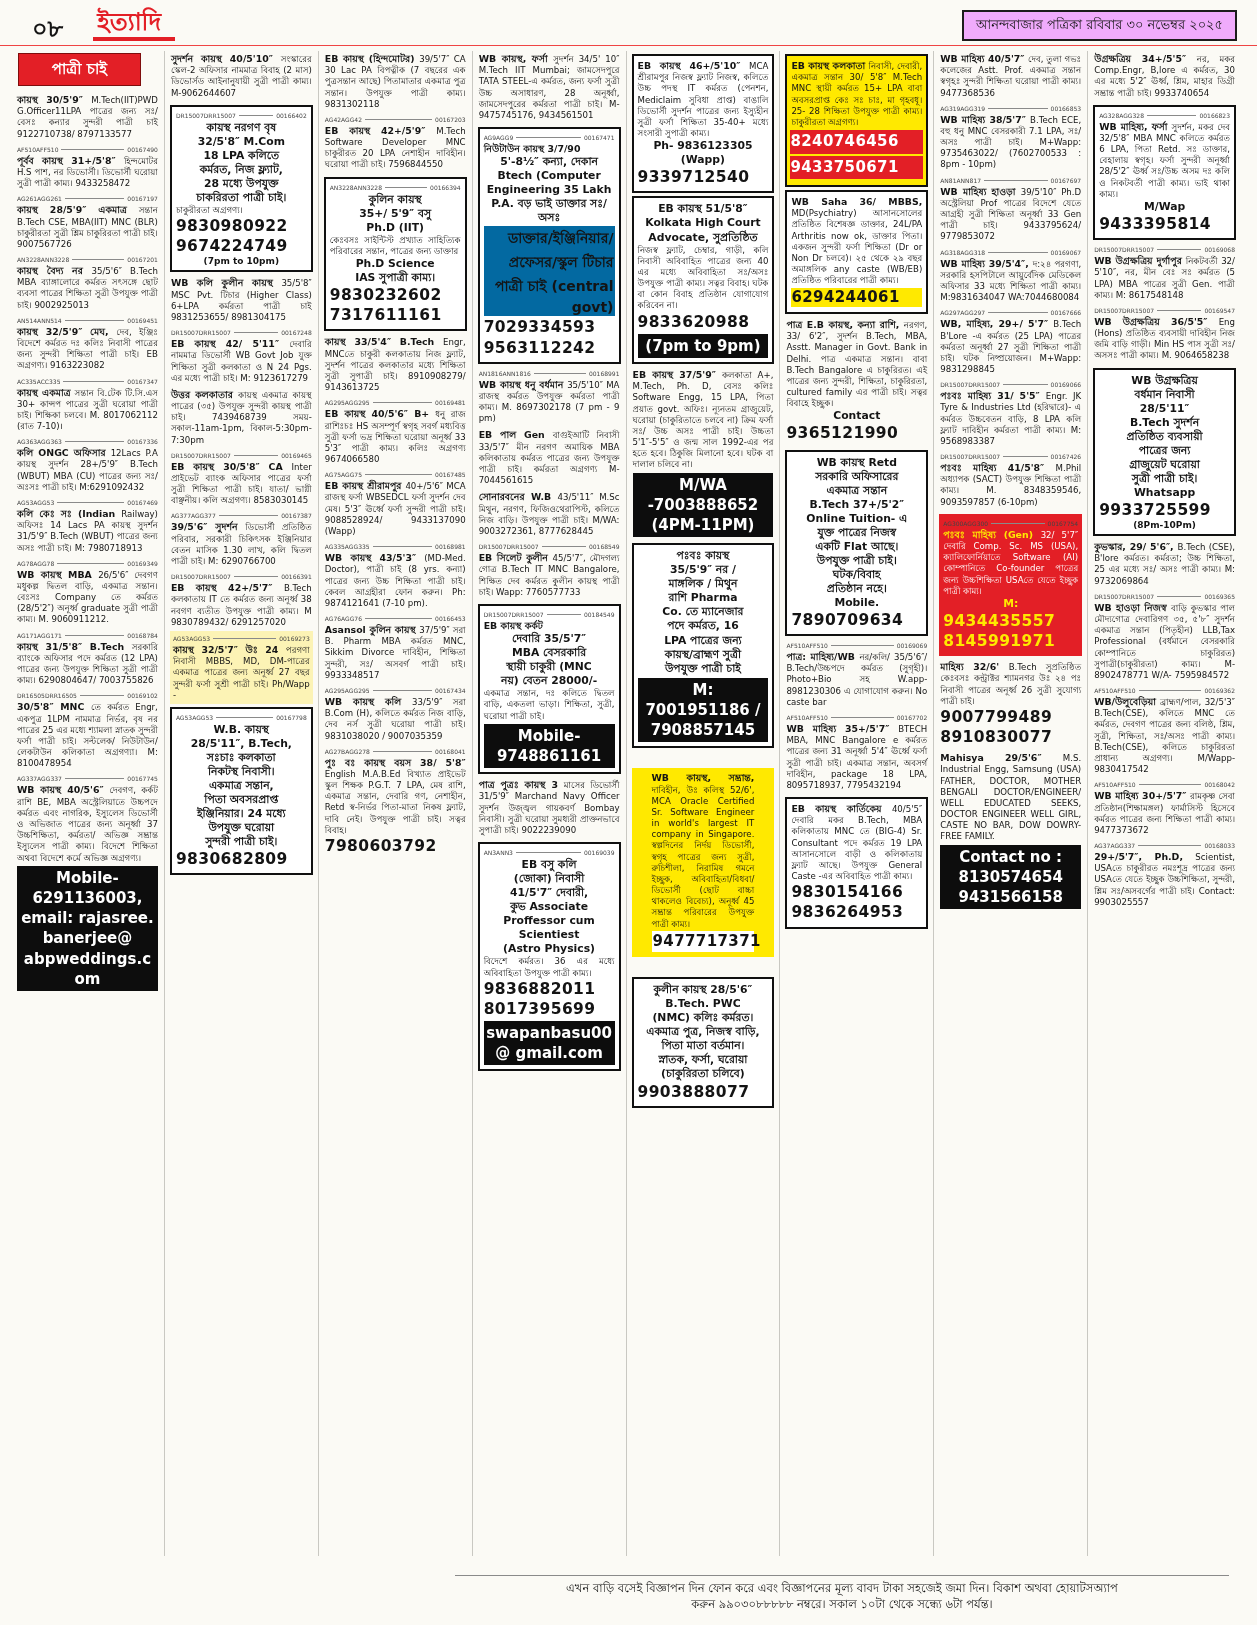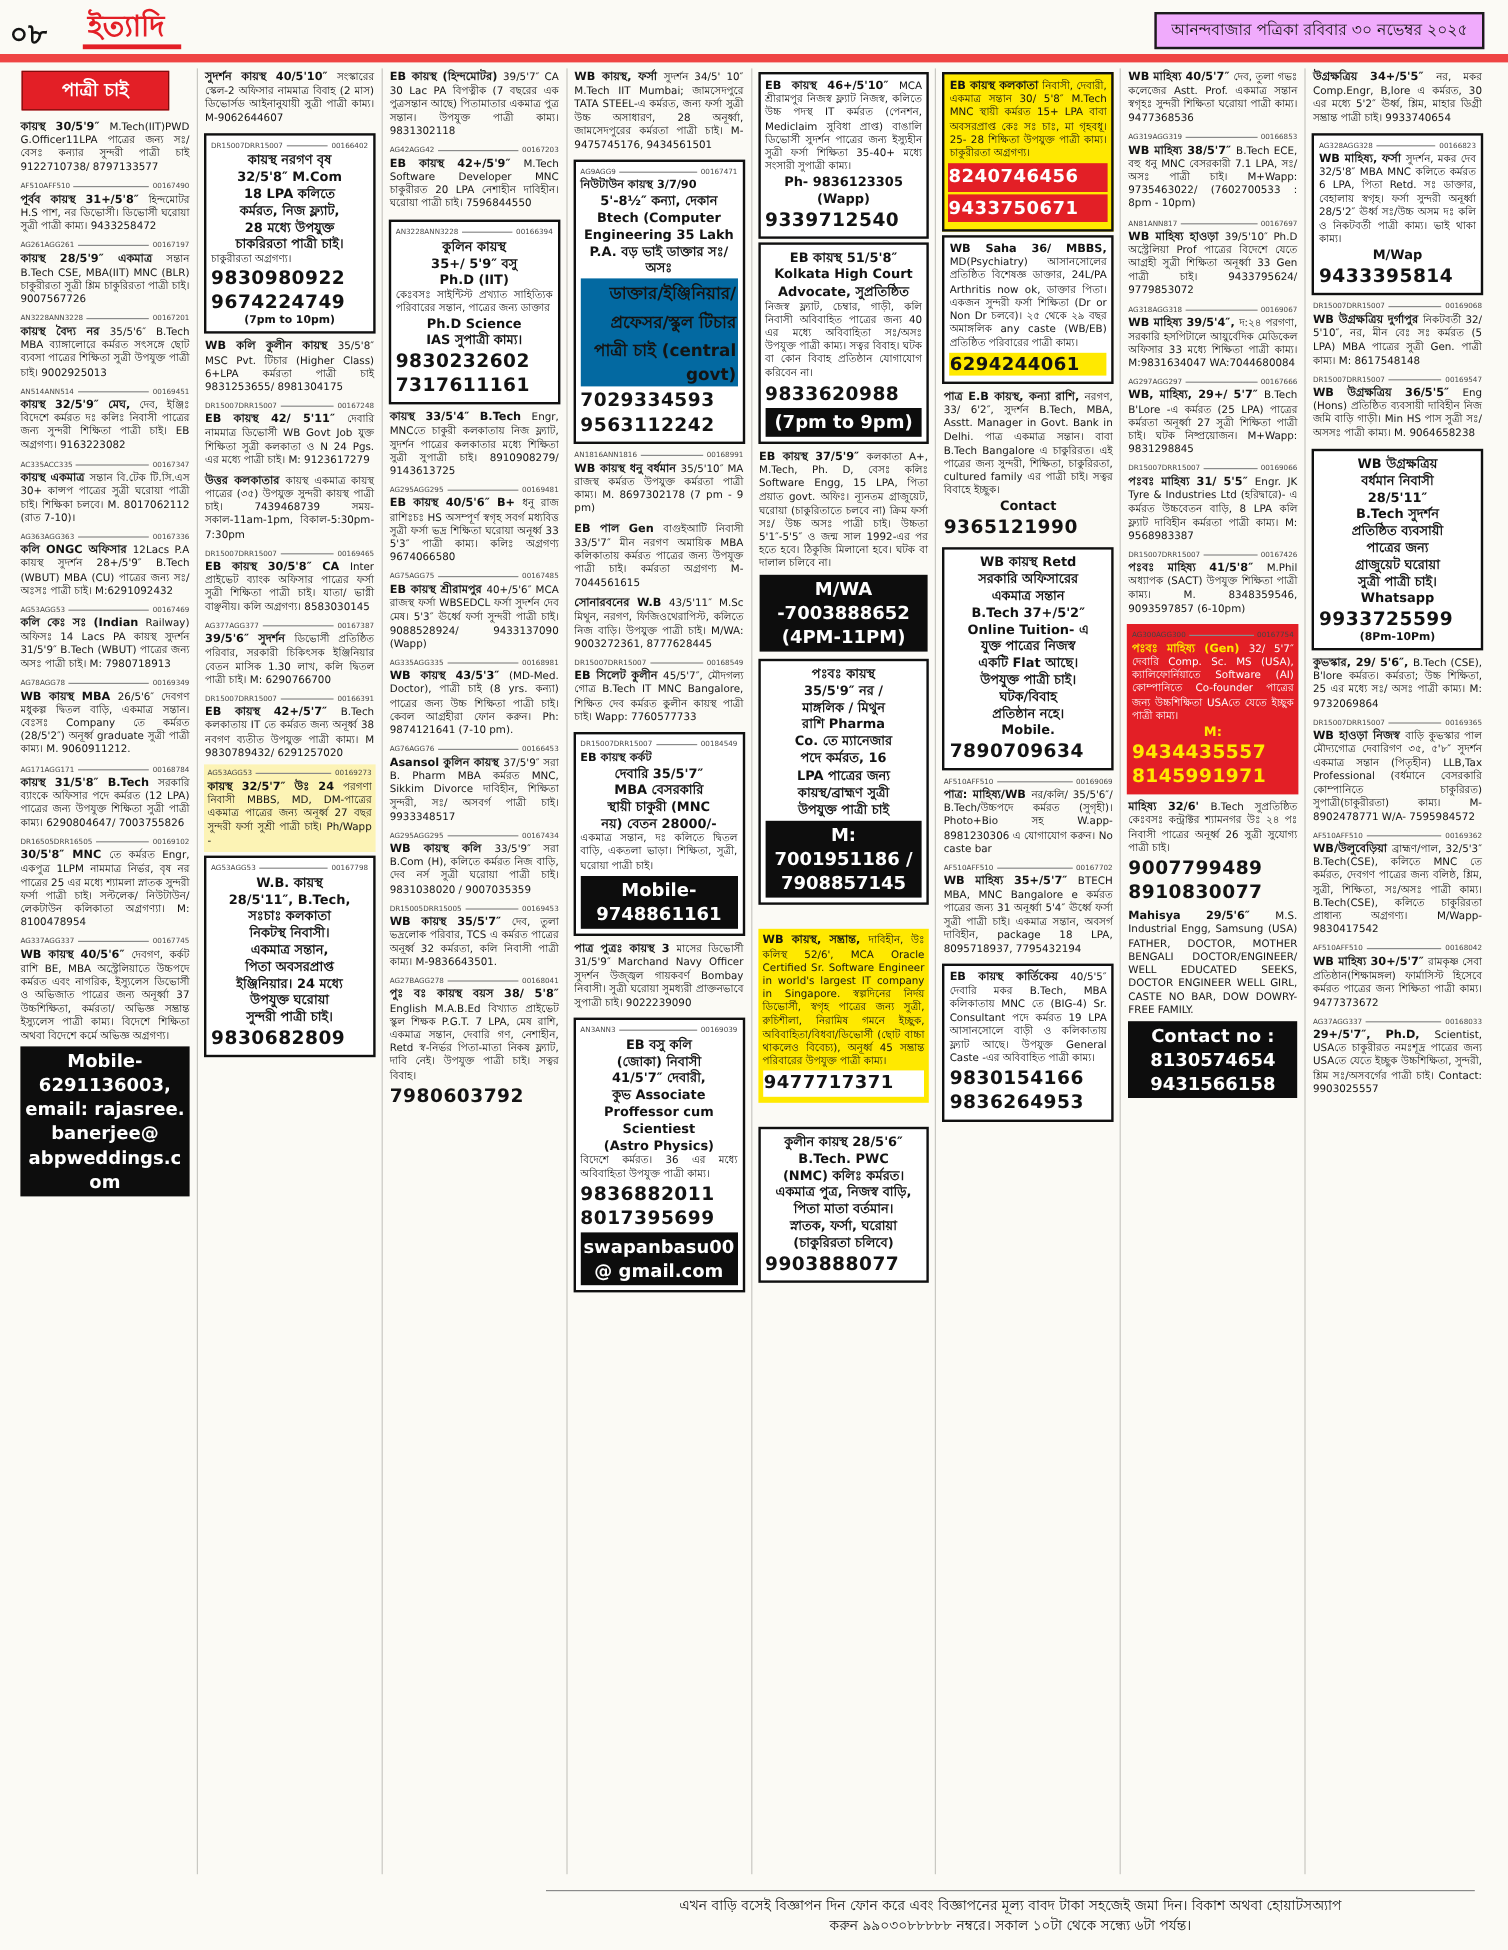--- a/index.html
+++ b/index.html
@@ -3,36 +3,36 @@
 <meta charset="utf-8">
 <style>
   *{box-sizing:border-box;margin:0;padding:0}
   html,body{width:1257px;height:1625px}
   body{
     background:#fbfaf5;color:#141414;position:relative;overflow:hidden;
     font-family:"DejaVu Sans","Liberation Sans",sans-serif;
   }
   
   .header{display:flex;align-items:flex-end;justify-content:space-between;
-    padding:10px 20px 4px 8px;border-bottom:7px solid #ef4444}
+    padding:10px 20px 4px 32px;border-bottom:1px solid #ef4444}
   .head-left{display:flex;align-items:flex-end;gap:30px}
   .pageno{font-size:24px;font-weight:bold;line-height:1}
   .title{font-size:24px;font-weight:bold;color:#e31f26;line-height:1;
     border-bottom:4px solid #e31f26;padding:0 14px 3px 4px}
   .masthead{border:2px solid #1c1c1c;padding:3px 12px;font-weight:normal;font-size:13px;background:#f0abfc}
   
   .grid{display:flex;align-items:flex-start;padding:5px 16px 0 16px;height:1510px;overflow:hidden}
   .col{flex:1 1 0;min-width:0;padding:0 5px;border-left:1px solid #c9c8c2;height:100%;overflow:hidden}
   .col:first-child{border-left:none;padding-left:0}
   .badge{background:#e31f26;color:#fff;font-weight:bold;font-size:15px;text-align:center;
     padding:3px 8px;border:1px solid #7e0d0d;margin:2px 18px 6px 2px}
   
   .ad{padding:2px 1px 3px 1px}
   .ad.box{border:2px solid #101010;padding:4px 4px;margin:3px 0;background:#fff}
-  .ad.yellow{background:#ffe900;padding:4px 4px;margin:20px 0}
+  .ad.yellow{background:#ffe900;padding:4px 20px;margin:20px 0}
   .ad.yellowbox{background:#ffe900;border:2px solid #101010;padding:4px 4px;margin:3px 0}
   .ad.pale{background:#fcf3b5;padding:3px 3px}
   .ad.red{background:#e31f26;color:#fff;padding:5px 4px;margin:3px 0}
   .ad.red .lead,.ad.red .mid{color:#ffe900}
   .ad.red .phone{color:#ffe900}
   .code{display:flex;align-items:center;gap:3px;font-size:6px;color:#444;margin:1px 0 2px 0}
   .code .dash{flex:1;border-top:1px solid #8a8a8a}
   .txt,.tail{font-size:8.6px;line-height:1.3;text-align:justify}
   .lead{font-size:9.4px}
   .mid{font-weight:bold;font-size:10.8px;text-align:center;line-height:1.3}
@@ -307,28 +307,20 @@
         <div class="ad">
           <div class="code">
             <span>AG295AGG295</span>
             <span class="dash"></span>
             <span>00167434</span>
           </div>
           <div class="txt"><b class="lead">WB কায়স্থ কলি </b>33/5'9″ সরা B.Com (H), কলিতে কর্মরত নিজ বাড়ি, দেব নর্স সুত্রী ঘরোয়া পাত্রী চাই। 9831038020 / 9007035359</div>
         </div>
         <div class="ad">
           <div class="code">
-            <span>DR15005DRR15005</span>
-            <span class="dash"></span>
-            <span>00169453</span>
-          </div>
-          <div class="txt"><b class="lead">WB কায়স্থ 35/5'7″ </b>দেব, তুলা ভদ্রলোক পরিবার, TCS এ কর্মরত পাত্রের অনূর্ধ্ব 32 কর্মরতা, কলি নিবাসী পাত্রী কাম্য। M-9836643501.</div>
-        </div>
-        <div class="ad">
-          <div class="code">
             <span>AG27BAGG278</span>
             <span class="dash"></span>
             <span>00168041</span>
           </div>
           <div class="txt"><b class="lead">পুঃ বঃ কায়স্থ বয়স 38/ 5'8″ </b>English M.A.B.Ed বিখ্যাত প্রাইভেট স্কুল শিক্ষক P.G.T. 7 LPA, মেষ রাশি, একমাত্র সন্তান, দেবারি গণ, নেশাহীন, Retd স্ব-নির্ভর পিতা-মাতা নিকষ ফ্ল্যাট, দাবি নেই। উপযুক্ত পাত্রী চাই। সত্বর বিবাহ।</div>
           <div class="phone xl">7980603792</div>
         </div>
       </div>
       <div class="col">
         <div class="ad">

